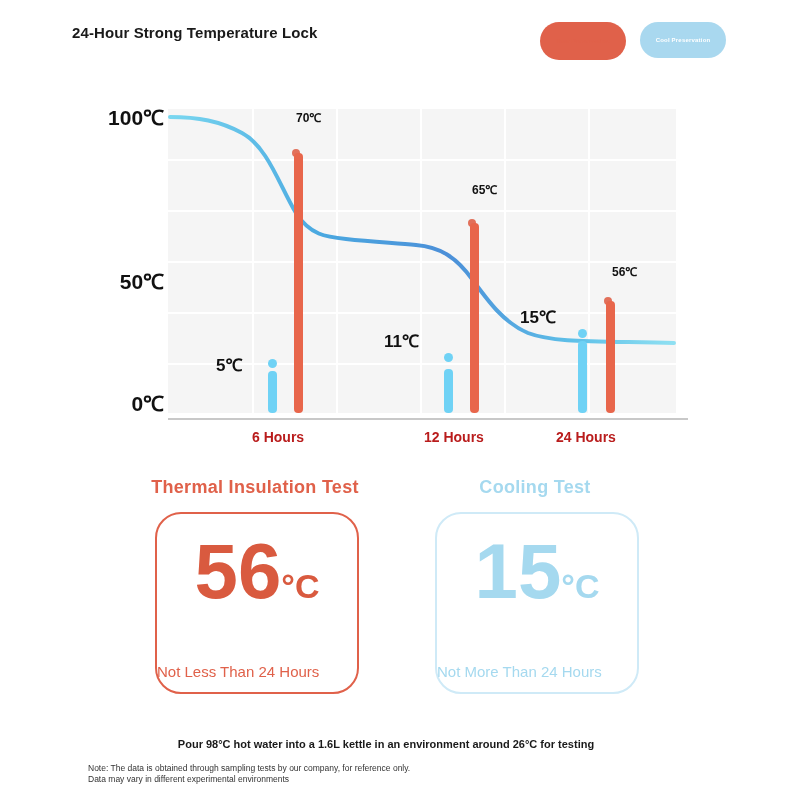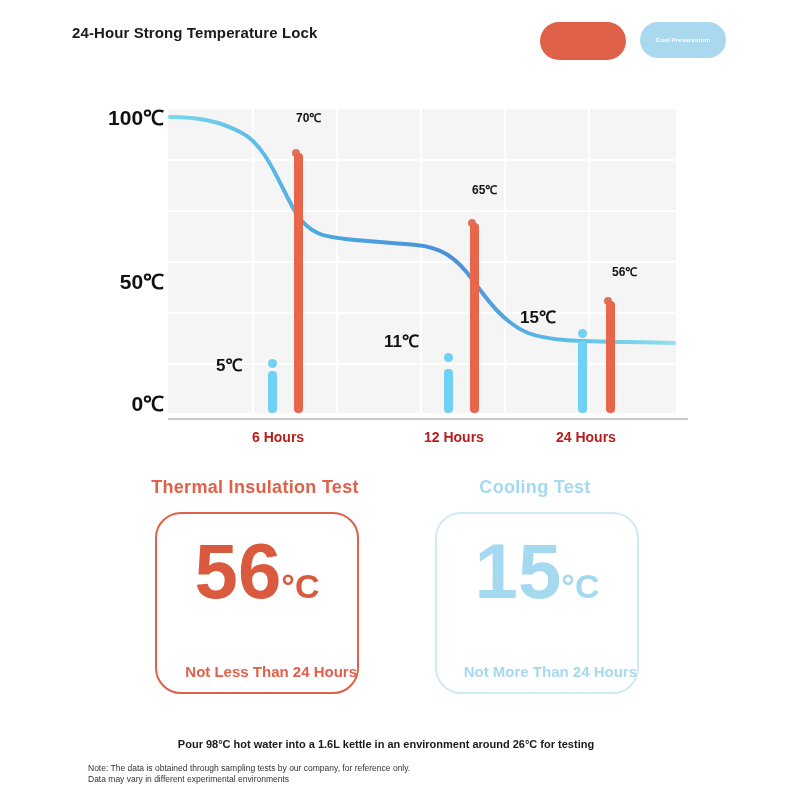--- a/index.html
+++ b/index.html
@@ -204,23 +204,23 @@
   .big-num { font-size: 78px; }
   .big-unit { font-size: 34px; }
   .card.hot .big-temp { color: #d95a3f; }
   .card.cold .big-temp { color: #a5d9ef; text-align: center; }
 
   .card-sub {
     position: absolute;
     bottom: 12px;
     left: 0;
     width: 200px;
-    text-align: right;
+    text-align: left;
     font-size: 15px;
-    font-weight: bold;
+    font-weight: normal;
     line-height: 17px;
   }
   .card.hot .card-sub { color: #e0614a; }
   .card.cold .card-sub { color: #a5d9ef; }
 
   
   .footer-note {
     position: absolute;
     top: 738px;
     left: 0;

